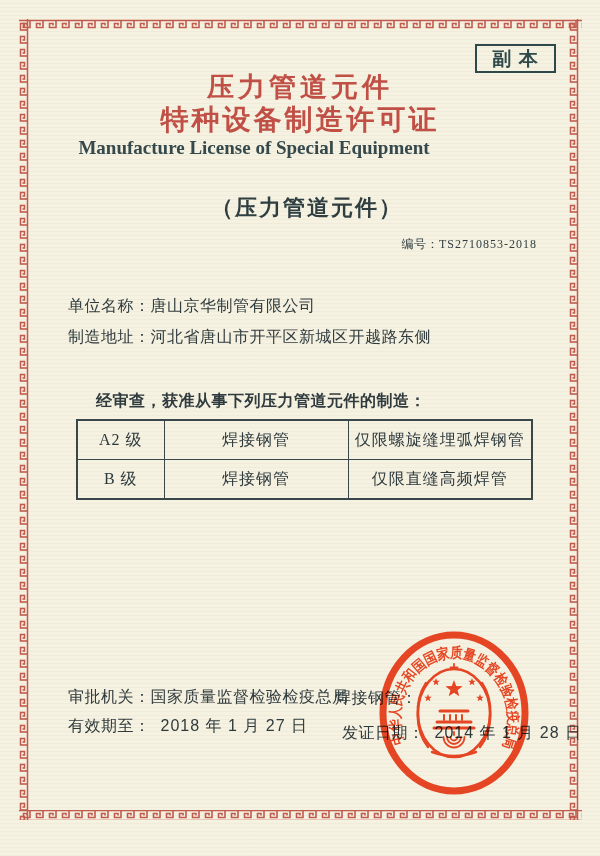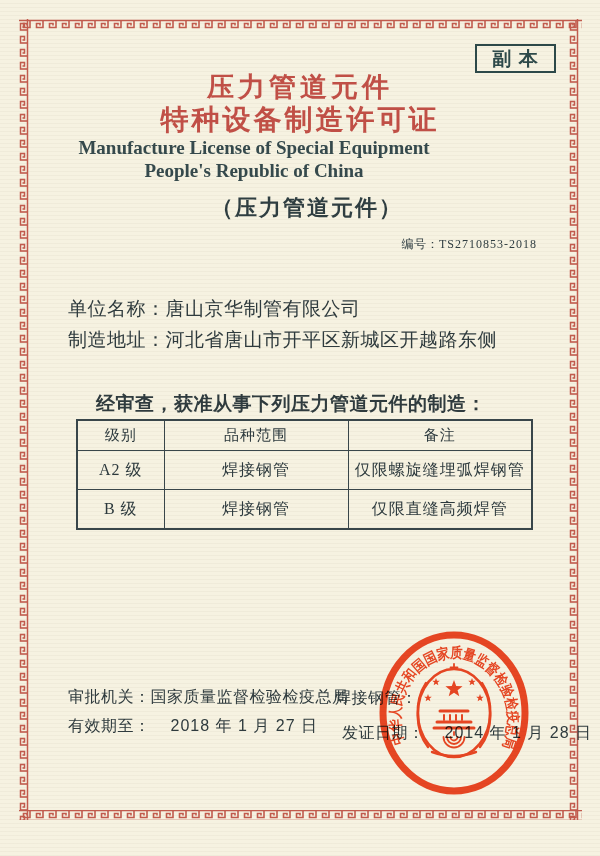--- a/index.html
+++ b/index.html
@@ -37,21 +37,21 @@
   .en1{top:137px;} .en2{top:160px;}
   .sub{
     position:absolute;left:7px;top:193px;width:600px;text-align:center;
     font-size:22px;font-weight:600;letter-spacing:2px;color:#2f3e41;z-index:2;
   }
   .licno{
     position:absolute;right:63px;top:236px;font-size:12px;color:#2f3d41;z-index:2;letter-spacing:0.5px;
   }
   .licno .num{font-family:"Liberation Serif", serif;letter-spacing:1px;}
 
-  .line{position:absolute;left:68px;font-size:19px;color:#2f3b3e;letter-spacing:0.5px;z-index:2;}
+  .line{position:absolute;left:68px;font-size:16px;color:#2f3b3e;letter-spacing:0.5px;z-index:2;}
   .company{top:296px;}
   .address{top:327px;}
   .statement{left:96px;top:391px;font-weight:600;}
 
   table.lic-table{
     position:absolute;left:76px;top:419px;width:455px;z-index:2;
     border-collapse:collapse;table-layout:fixed;
   }
   table.lic-table th, table.lic-table td{
     border:1.5px solid #39464a;color:#2c393d;
@@ -61,21 +61,21 @@
   table.lic-table{border:2px solid #39464a;}
   table.lic-table th{height:29px;font-size:15px;}
   table.lic-table td{height:38px;font-size:16px;}
   td.remark{text-align:left;padding-left:14px;}
 
   .fline{position:absolute;font-size:16px;color:#2f3b3e;letter-spacing:0.5px;z-index:2;}
   .approval{left:68px;top:687px;}
   .issuer{left:335px;top:688px;}
   .validity{left:68px;top:716px;}
   .issuedate{left:342px;top:723px;}
-  .date-sans{font-family:"Liberation Sans", sans-serif;letter-spacing:1px;margin-left:20px;}
+  .date-sans{font-family:"Liberation Sans", sans-serif;letter-spacing:1px;margin-left:10px;}
 
   svg.seal{
     position:absolute;left:369px;top:623px;z-index:3;
     mix-blend-mode:multiply;opacity:0.92;
   }
   .note{
     position:absolute;left:0;top:821px;width:600px;text-align:center;
     font-size:13px;letter-spacing:1.5px;color:#44525a;z-index:2;
   }
 </style>
@@ -104,21 +104,20 @@
     </g>
   </svg>
 
   <div class="badge">
     <span class="badge-text">副 本</span>
   </div>
 
   <div class="t1">压力管道元件</div>
   <div class="t2">特种设备制造许可证</div>
   <div class="en1">Manufacture License of Special Equipment</div>
-  <div class="en2">People's Republic of China</div>
   <div class="sub">（压力管道元件）</div>
 
   <div class="licno">
     <span>编号：</span><span class="num">TS2710853-2018</span>
   </div>
 
   <div class="line company">
     <span>单位名称：</span><span>唐山京华制管有限公司</span>
   </div>
   <div class="line address">
@@ -127,25 +126,20 @@
 
   <div class="line statement">经审查，获准从事下列压力管道元件的制造：</div>
 
   <table class="lic-table">
     <colgroup>
         <col style="width:87px">
         <col style="width:184px">
         <col style="width:184px">
       </colgroup>
     <tbody>
-        <tr>
-      <th>级别</th>
-      <th>品种范围</th>
-      <th>备注</th>
-    </tr>
     <tr>
       <td>A2 级</td>
       <td>焊接钢管</td>
       <td class="remark">仅限螺旋缝埋弧焊钢管</td>
     </tr>
     <tr>
       <td>B 级</td>
       <td>焊接钢管</td>
       <td class="remark">仅限直缝高频焊管</td>
     </tr>

